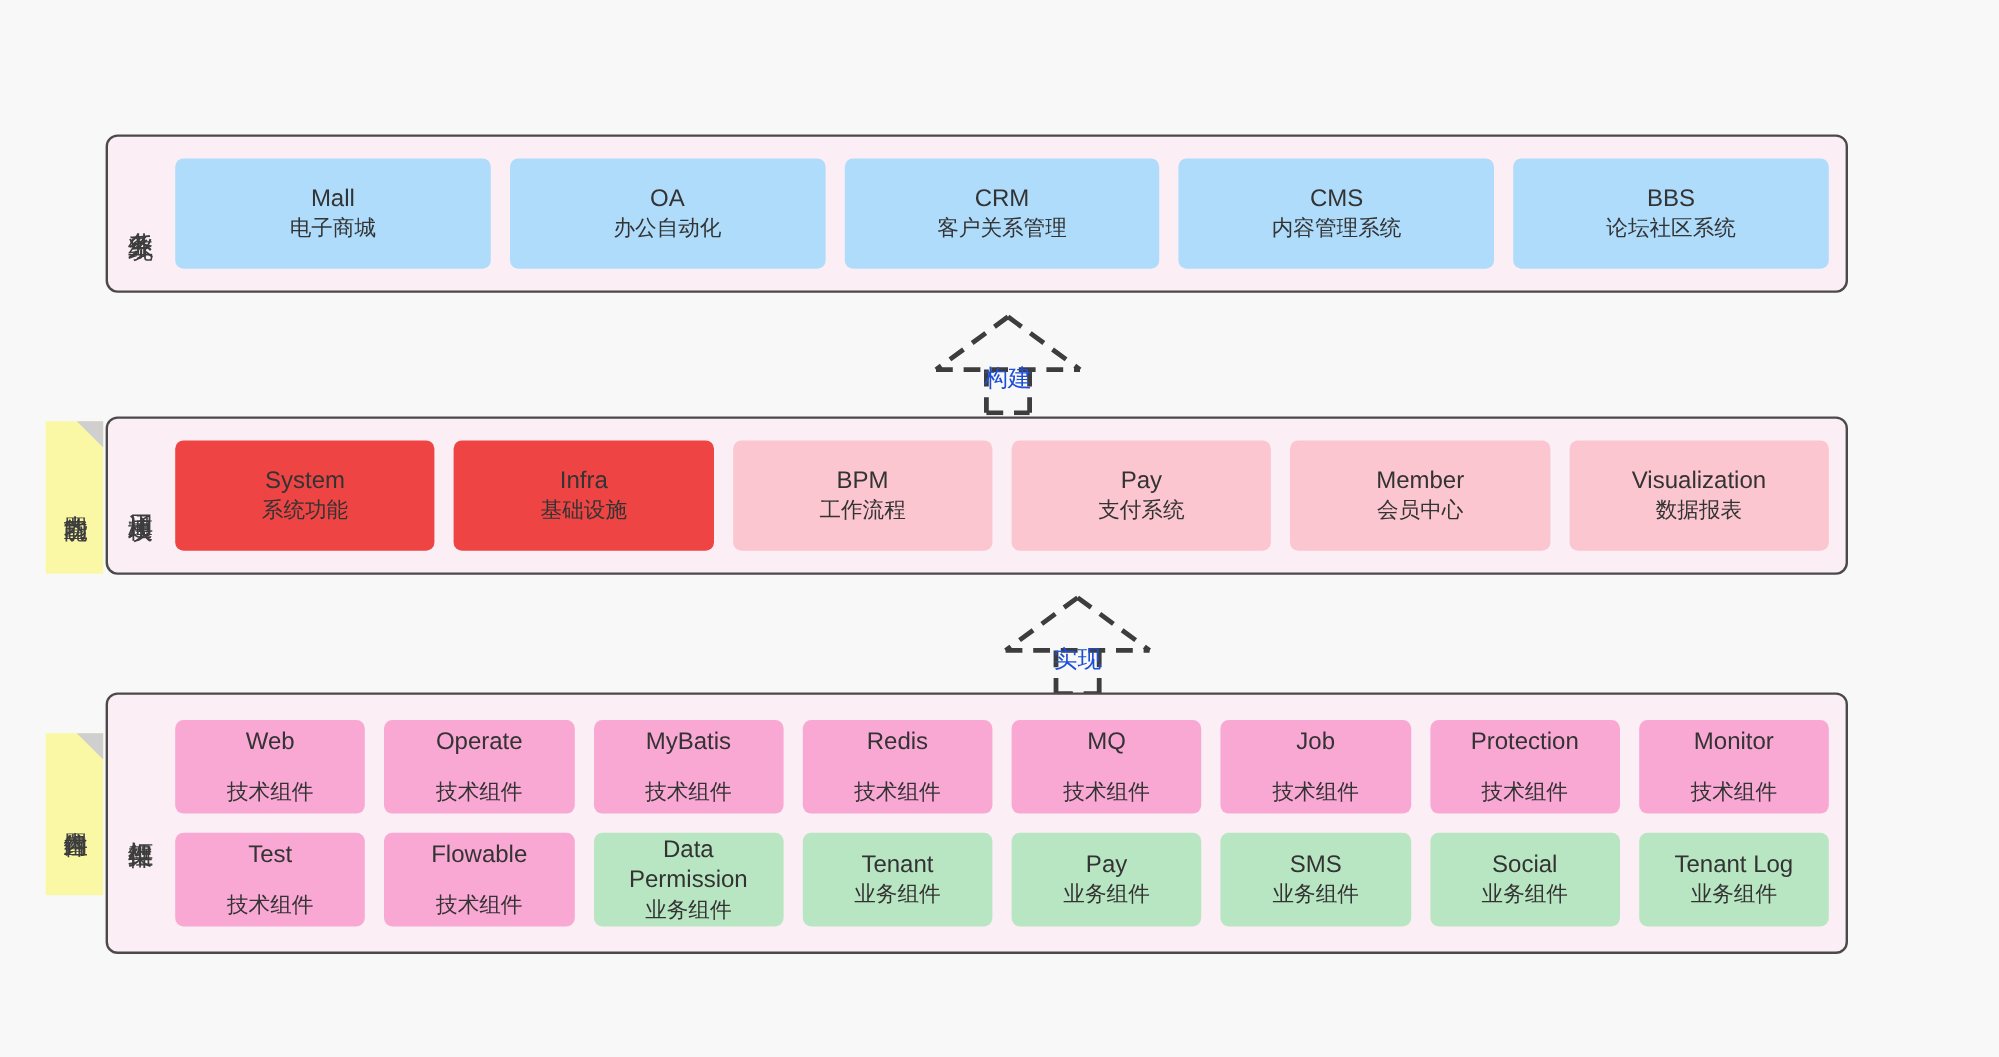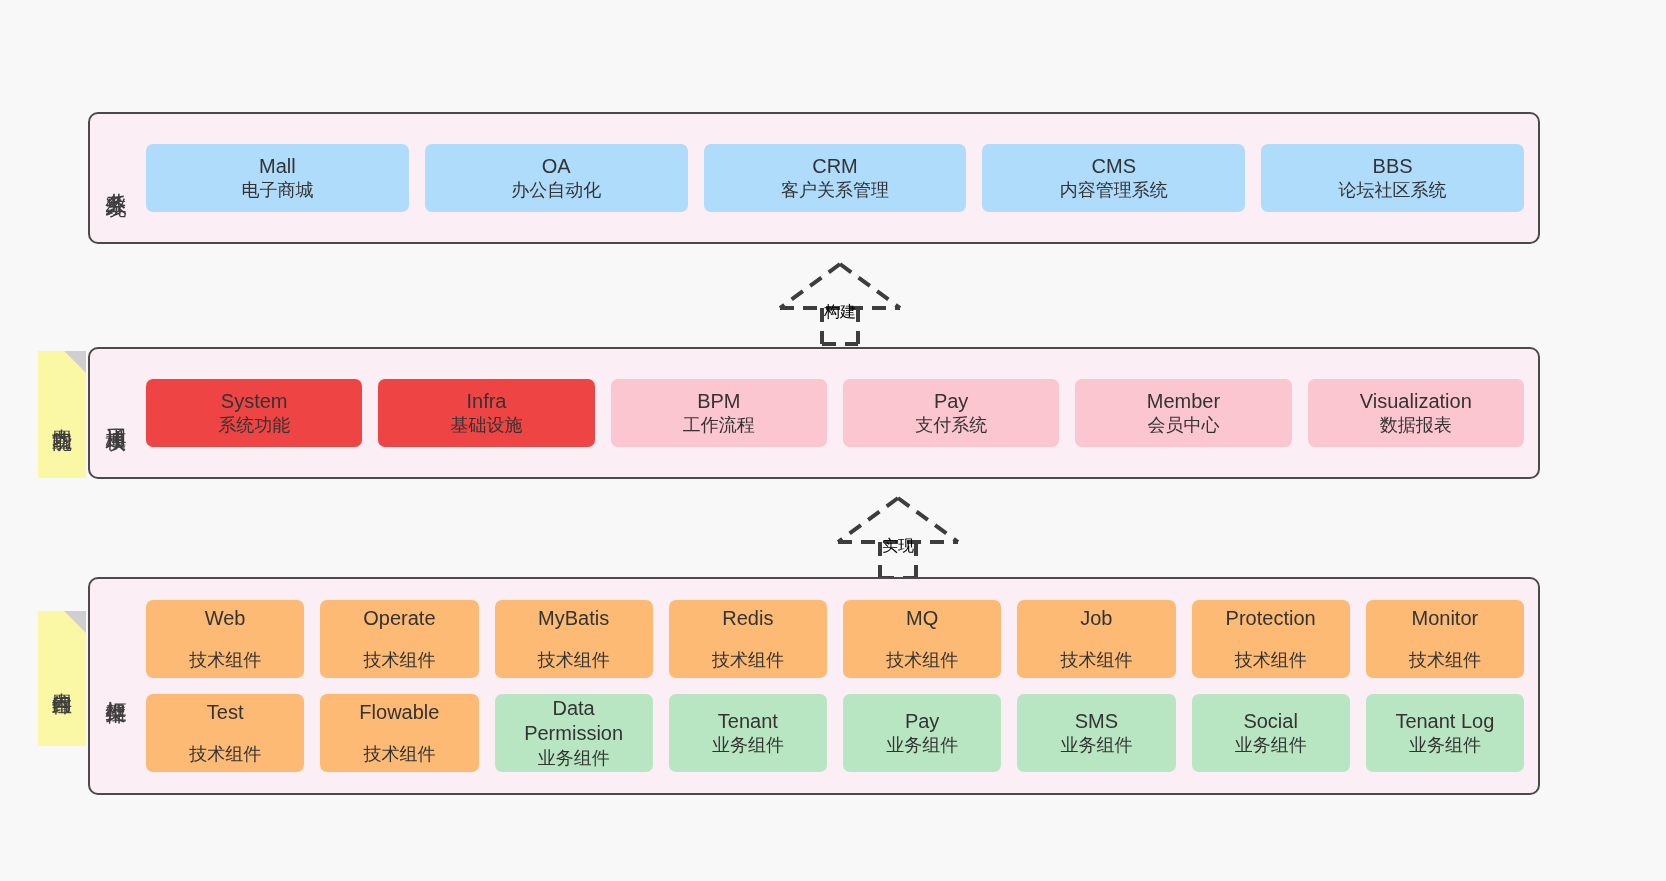--- a/index.html
+++ b/index.html
@@ -72,28 +72,28 @@
     align-items: center;
     justify-content: center;
     text-align: center;
     line-height: 1.28;
     box-sizing: border-box;
     padding: 4px 6px;
   }
   .card .t1 { font-size: 20px; }
   .card .t2 { font-size: 18px; }
 
-  .h-tall { height: 68px; }
+  .h-tall { height: 92px; }
   .h-mid  { height: 78px; }
 
   
   .c-blue      { background: #afdcfb; }
   .c-red       { background: #ef4444; }
   .c-pink      { background: #fbc6cf; }
-  .c-green     { background: #fdba74; gap: 17px; }
+  .c-green     { background: #f9a8d4; gap: 17px; }
   .c-greenlite { background: #b9e6c2; }
 
   
   .note {
     position: absolute;
     width: 48px;
     background: #fbf8a5;
     color: #3d3d3d;
     font-size: 20px;
     line-height: 1.16;
@@ -115,22 +115,22 @@
     border-left: 22px solid transparent;
     border-top: 22px solid #cfcfcf;
   }
 
   
   .conn { position: absolute; }
   .conn .conn-label {
     position: absolute;
     left: 50%;
     transform: translateX(-50%);
-    font-size: 16px;
-    color: #000000;
+    font-size: 20px;
+    color: #1d4ed8;
     background: transparent;
     white-space: nowrap;
   }
 </style>
 </head>
 <body>
 
 <div id="canvas">
 
   <div class="band" id="band-business" style="left:88px; top:112px; width:1452px; height:132px;">

